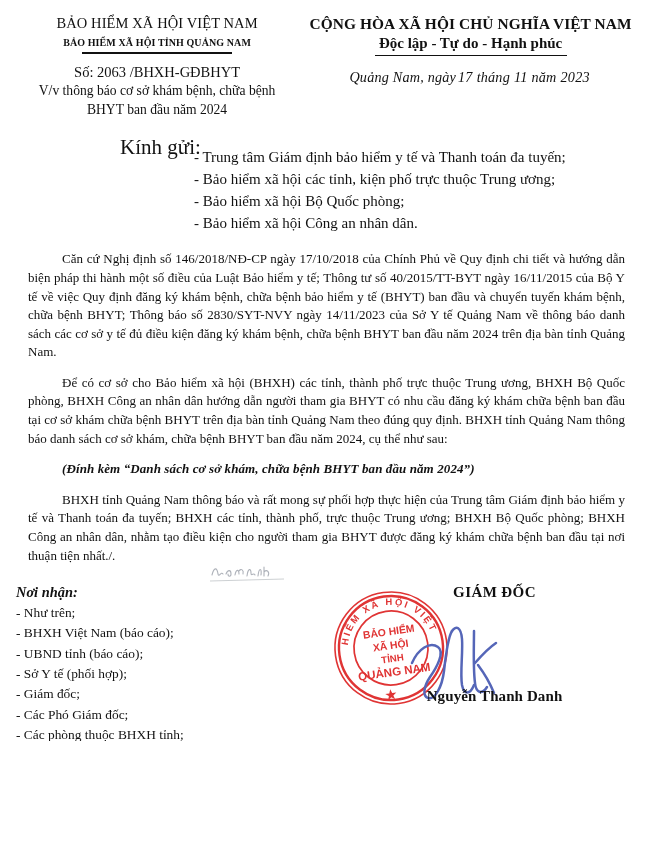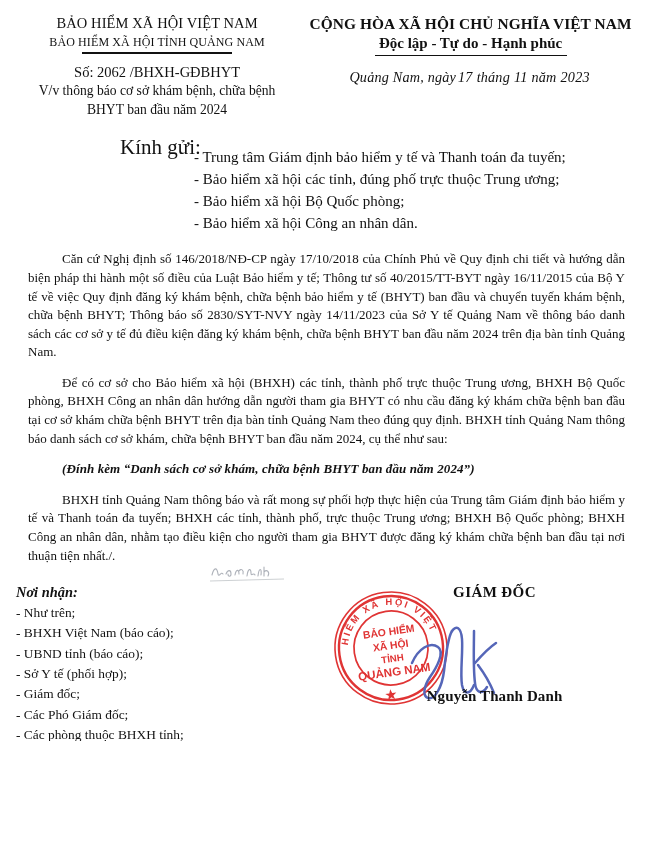--- a/index.html
+++ b/index.html
@@ -37,22 +37,22 @@
   }
   .hdr-right {
     width: 339px;
   }
   .org-line-1 {
     font-size: 14.5px;
     letter-spacing: 0.1px;
     line-height: 1.25;
   }
   .org-line-2 {
-    font-weight: normal;
-    font-size: 12px;
+    font-weight: bold;
+    font-size: 10px;
     line-height: 1.25;
     letter-spacing: 0.1px;
     display: inline-block;
     position: relative;
   }
   .org-underline {
     display: block;
     width: 150px;
     height: 1.4px;
     background: #111;
@@ -243,21 +243,21 @@
   <div class="doc-header">
 
     <div class="hdr-col hdr-left">
       <div class="org-line-1">BẢO HIỂM XÃ HỘI VIỆT NAM</div>
       <div>
         <span class="org-line-2">BẢO HIỂM XÃ HỘI TỈNH QUẢNG NAM</span>
         <span class="org-underline"></span>
       </div>
       <div class="doc-number">
         <span>Số:</span>
-        <span>2062</span>
+        <span>2063</span>
         <span>/BHXH-GĐBHYT</span>
       </div>
       <div class="doc-subject">V/v thông báo cơ sở khám bệnh, chữa bệnh</div>
       <div class="doc-subject">BHYT ban đầu năm 2024</div>
     </div>
 
     <div class="hdr-col hdr-right">
       <div class="nation-line-1">CỘNG HÒA XÃ HỘI CHỦ NGHĨA VIỆT NAM</div>
       <div>
         <span class="nation-line-2">Độc lập - Tự do - Hạnh phúc</span>
@@ -266,21 +266,21 @@
       <div class="date-line">
         <span>Quảng Nam, ngày</span><span class="dv">17</span><span class="dv">tháng</span><span class="dv">11</span><span class="dv">năm</span><span class="dv">2023</span>
       </div>
     </div>
   </div>
 
   <div class="recipients-block">
     <div class="kinh-gui">Kính gửi:</div>
     <ul class="recipient-list">
       <li>- Trung tâm Giám định bảo hiểm y tế và Thanh toán đa tuyến;</li>
-      <li>- Bảo hiểm xã hội các tỉnh, đúng phố trực thuộc Trung ương;</li>
+      <li>- Bảo hiểm xã hội các tỉnh, kiện phố trực thuộc Trung ương;</li>
       <li>- Bảo hiểm xã hội Bộ Quốc phòng;</li>
       <li>- Bảo hiểm xã hội Công an nhân dân.</li>
     </ul>
   </div>
 
   <div class="body-block">
     <p class="para">Căn cứ Nghị định số 146/2018/NĐ-CP ngày 17/10/2018 của Chính Phủ về Quy định chi tiết và hướng dẫn biện pháp thi hành một số điều của Luật Bảo hiểm y tế; Thông tư số 40/2015/TT-BYT ngày 16/11/2015 của Bộ Y tế về việc Quy định đăng ký khám bệnh, chữa bệnh bảo hiểm y tế (BHYT) ban đầu và chuyển tuyến khám bệnh, chữa bệnh BHYT; Thông báo số 2830/SYT-NVY ngày 14/11/2023 của Sở Y tế Quảng Nam về thông báo danh sách các cơ sở y tế đủ điều kiện đăng ký khám bệnh, chữa bệnh BHYT ban đầu năm 2024 trên địa bàn tỉnh Quảng Nam.</p>
     <p class="para">Để có cơ sở cho Bảo hiểm xã hội (BHXH) các tỉnh, thành phố trực thuộc Trung ương, BHXH Bộ Quốc phòng, BHXH Công an nhân dân hướng dẫn người tham gia BHYT có nhu cầu đăng ký khám chữa bệnh ban đầu tại cơ sở khám chữa bệnh BHYT trên địa bàn tỉnh Quảng Nam theo đúng quy định. BHXH tỉnh Quảng Nam thông báo danh sách cơ sở khám, chữa bệnh BHYT ban đầu năm 2024, cụ thể như sau:</p>
     <p class="para attach-note">(Đính kèm “Danh sách cơ sở khám, chữa bệnh BHYT ban đầu năm 2024”)</p>
     <p class="para">BHXH tỉnh Quảng Nam thông báo và rất mong sự phối hợp thực hiện của Trung tâm Giám định bảo hiểm y tế và Thanh toán đa tuyến; BHXH các tỉnh, thành phố, trực thuộc Trung ương; BHXH Bộ Quốc phòng; BHXH Công an nhân dân, nhằm tạo điều kiện cho người tham gia BHYT được đăng ký khám chữa bệnh ban đầu tại nơi thuận tiện nhất./.</p>

